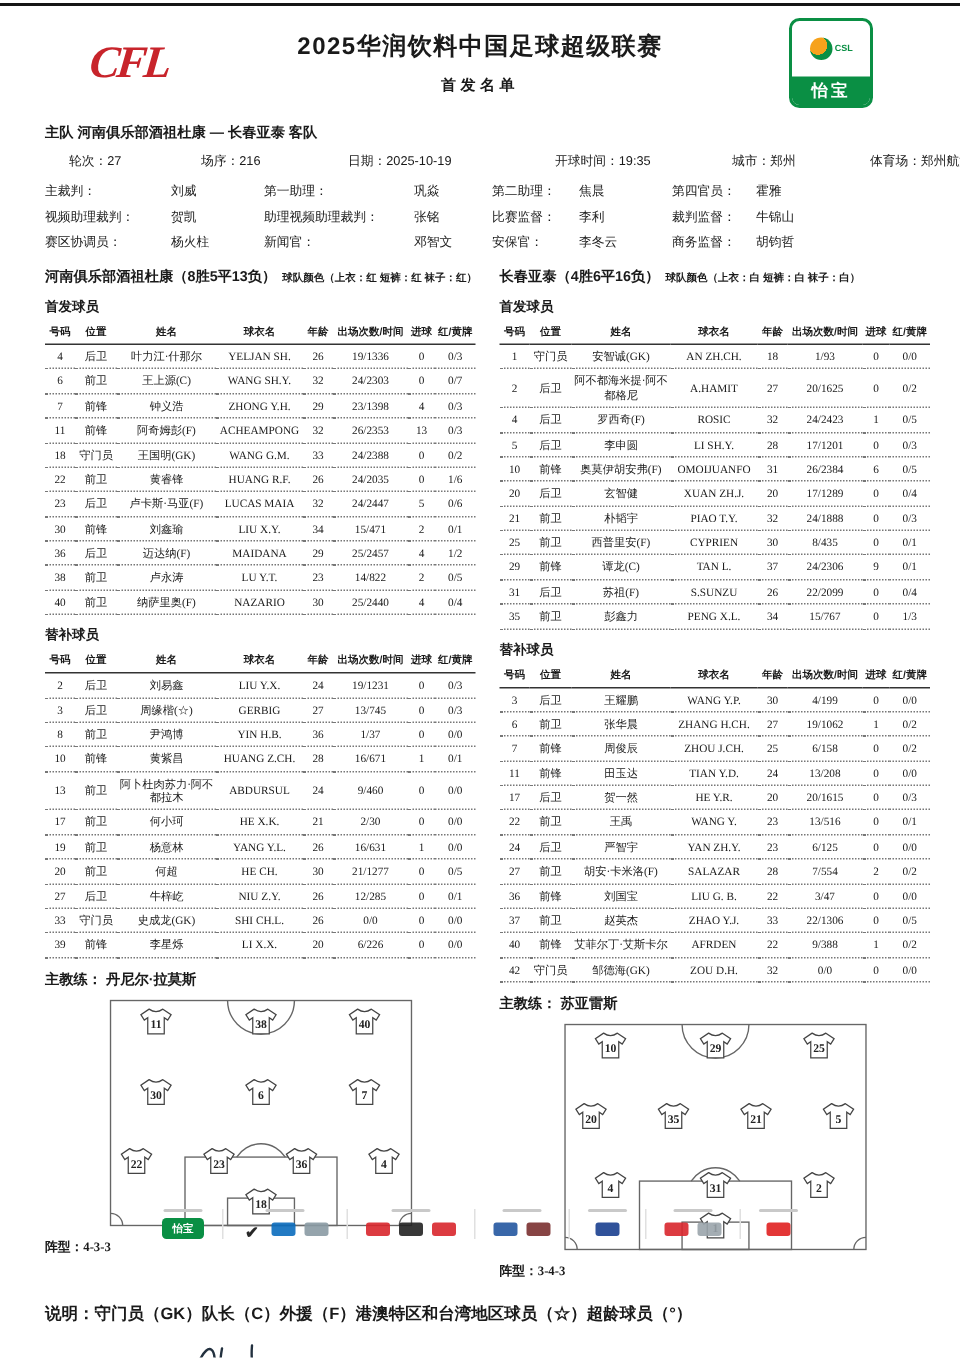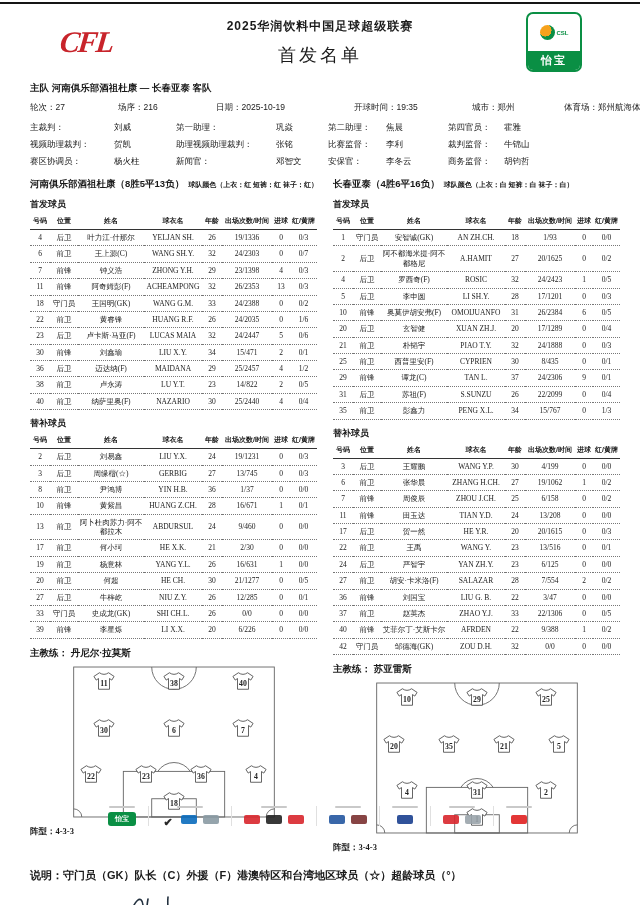--- a/index.html
+++ b/index.html
@@ -5,35 +5,35 @@
   html,body{margin:0;padding:0;}
   body{width:640px;height:905px;background:#fff;color:#1a1a1a;
        font-family:"Liberation Sans",sans-serif;position:relative;overflow:hidden;}
   .topline{height:2px;background:#151515;margin-top:2px;}
   
   .header{display:flex;align-items:center;padding:8px 30px 0 30px;}
   .logo-left{width:112px;display:flex;justify-content:center;}
   .cfl{color:#c8242b;font-family:"Liberation Serif",serif;font-style:italic;font-weight:bold;
        font-size:30px;letter-spacing:-2px;transform:skewX(-6deg);}
   .titles{flex:1;text-align:center;}
-  .title1{font-size:12px;font-weight:bold;letter-spacing:1px;text-align:center;}
-  .title2{font-size:18px;font-weight:normal;margin-top:8px;letter-spacing:3px;}
+  .title1{font-size:16px;font-weight:bold;letter-spacing:1px;text-align:center;}
+  .title2{font-size:10px;font-weight:bold;margin-top:8px;letter-spacing:3px;}
   .logo-right{width:112px;display:flex;justify-content:center;}
   .yibao{width:52px;height:56px;border:2px solid #0a8f44;border-radius:7px;overflow:hidden;
          display:flex;flex-direction:column;background:#fff;}
   .yibao-top{flex:1;display:flex;align-items:center;justify-content:center;gap:2px;}
   .yb-ball{width:15px;height:15px;border-radius:50%;
            background:radial-gradient(circle at 35% 35%, #f6a21c 0 45%, #0a8f44 46% 100%);display:inline-block;}
   .yb-csl{font-size:6px;font-weight:bold;color:#0a8f44;}
   .yibao-bottom{height:19px;background:#0a8f44;color:#fff;font-weight:bold;font-size:11px;
                 display:flex;align-items:center;justify-content:center;letter-spacing:2px;}
   
   .teams-line{padding:10px 30px 0;font-size:9.5px;font-weight:bold;}
   .meta{display:grid;grid-template-columns:88px 98px 138px 118px 92px auto;
-        padding:7px 30px 0;font-size:8.5px;}
+        padding:7px 46px 0;font-size:8.5px;}
   .meta span{white-space:nowrap;}
   .officials{display:grid;grid-template-columns:84px 62px 100px 52px 58px 62px 56px auto;
              row-gap:5px;padding:8px 30px 0;font-size:8.5px;}
   .officials .ov{color:#222;}
   
   .section{display:flex;gap:16px;padding:10px 30px 0;align-items:flex-start;}
   .team-col{width:287px;}
   .team-title{font-size:9.5px;font-weight:bold;white-space:nowrap;}
   .team-title .colors{font-size:7px;font-weight:bold;margin-left:4px;}
   .players-label{font-size:9px;font-weight:bold;margin:7px 0 3px;}

